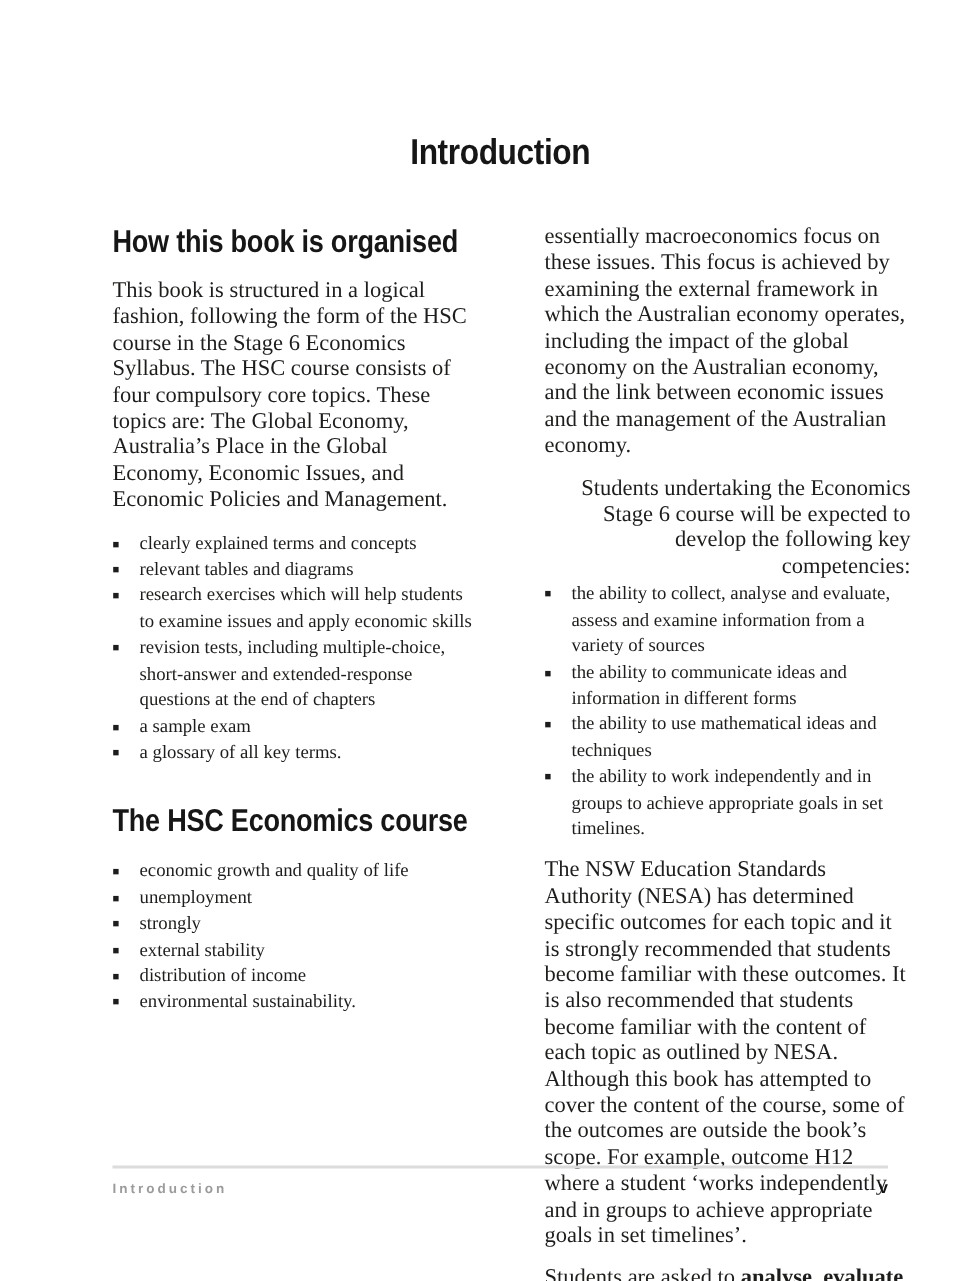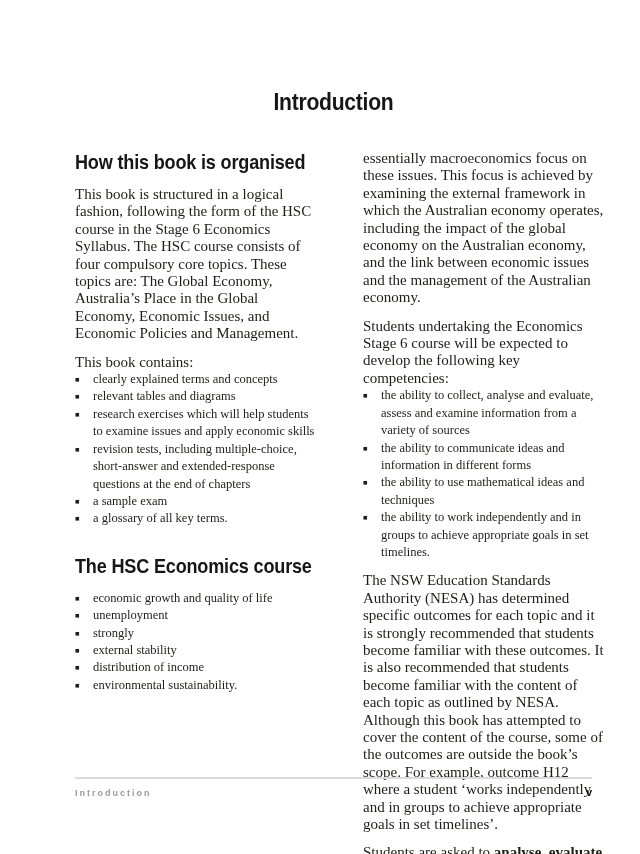--- a/index.html
+++ b/index.html
@@ -38,21 +38,21 @@
     transform: scaleX(0.86);
     transform-origin: left center;
   }
   h2.second { margin-top: 26px; }
 
   p {
     margin: 0 0 11px 0;
     font-size: 15px;
     line-height: 17.4px;
   }
-  p.list-intro { margin-bottom: 0; }
+  p.list-intro { margin-bottom: 0; text-align: right; }
 
   ul.squares {
     list-style: none;
     margin: 0 0 11px 0;
     padding: 0;
     font-size: 12.5px;
     line-height: 17.4px;
   }
   ul.squares li { display: flex; }
   .sq {
@@ -93,21 +93,20 @@
 <div class="page">
   <div class="content">
 
     <h1 class="page-title">Introduction</h1>
 
     <div class="columns">
 
       <div class="col">
         <h2 class="section-heading">How this book is organised</h2>
         <p>This book is structured in a logical fashion, following the form of the HSC course in the Stage 6 Economics Syllabus. The HSC course consists of four compulsory core topics. These topics are: The Global Economy, Australia’s Place in the Global Economy, Economic Issues, and Economic Policies and Management.</p>
-        <p class="list-intro">This book contains:</p>
         <ul class="squares">
           <li>
             <span class="sq">■</span>
             <span class="li-text">clearly explained terms and concepts</span>
           </li>
           <li>
             <span class="sq">■</span>
             <span class="li-text">relevant tables and diagrams</span>
           </li>
           <li>

